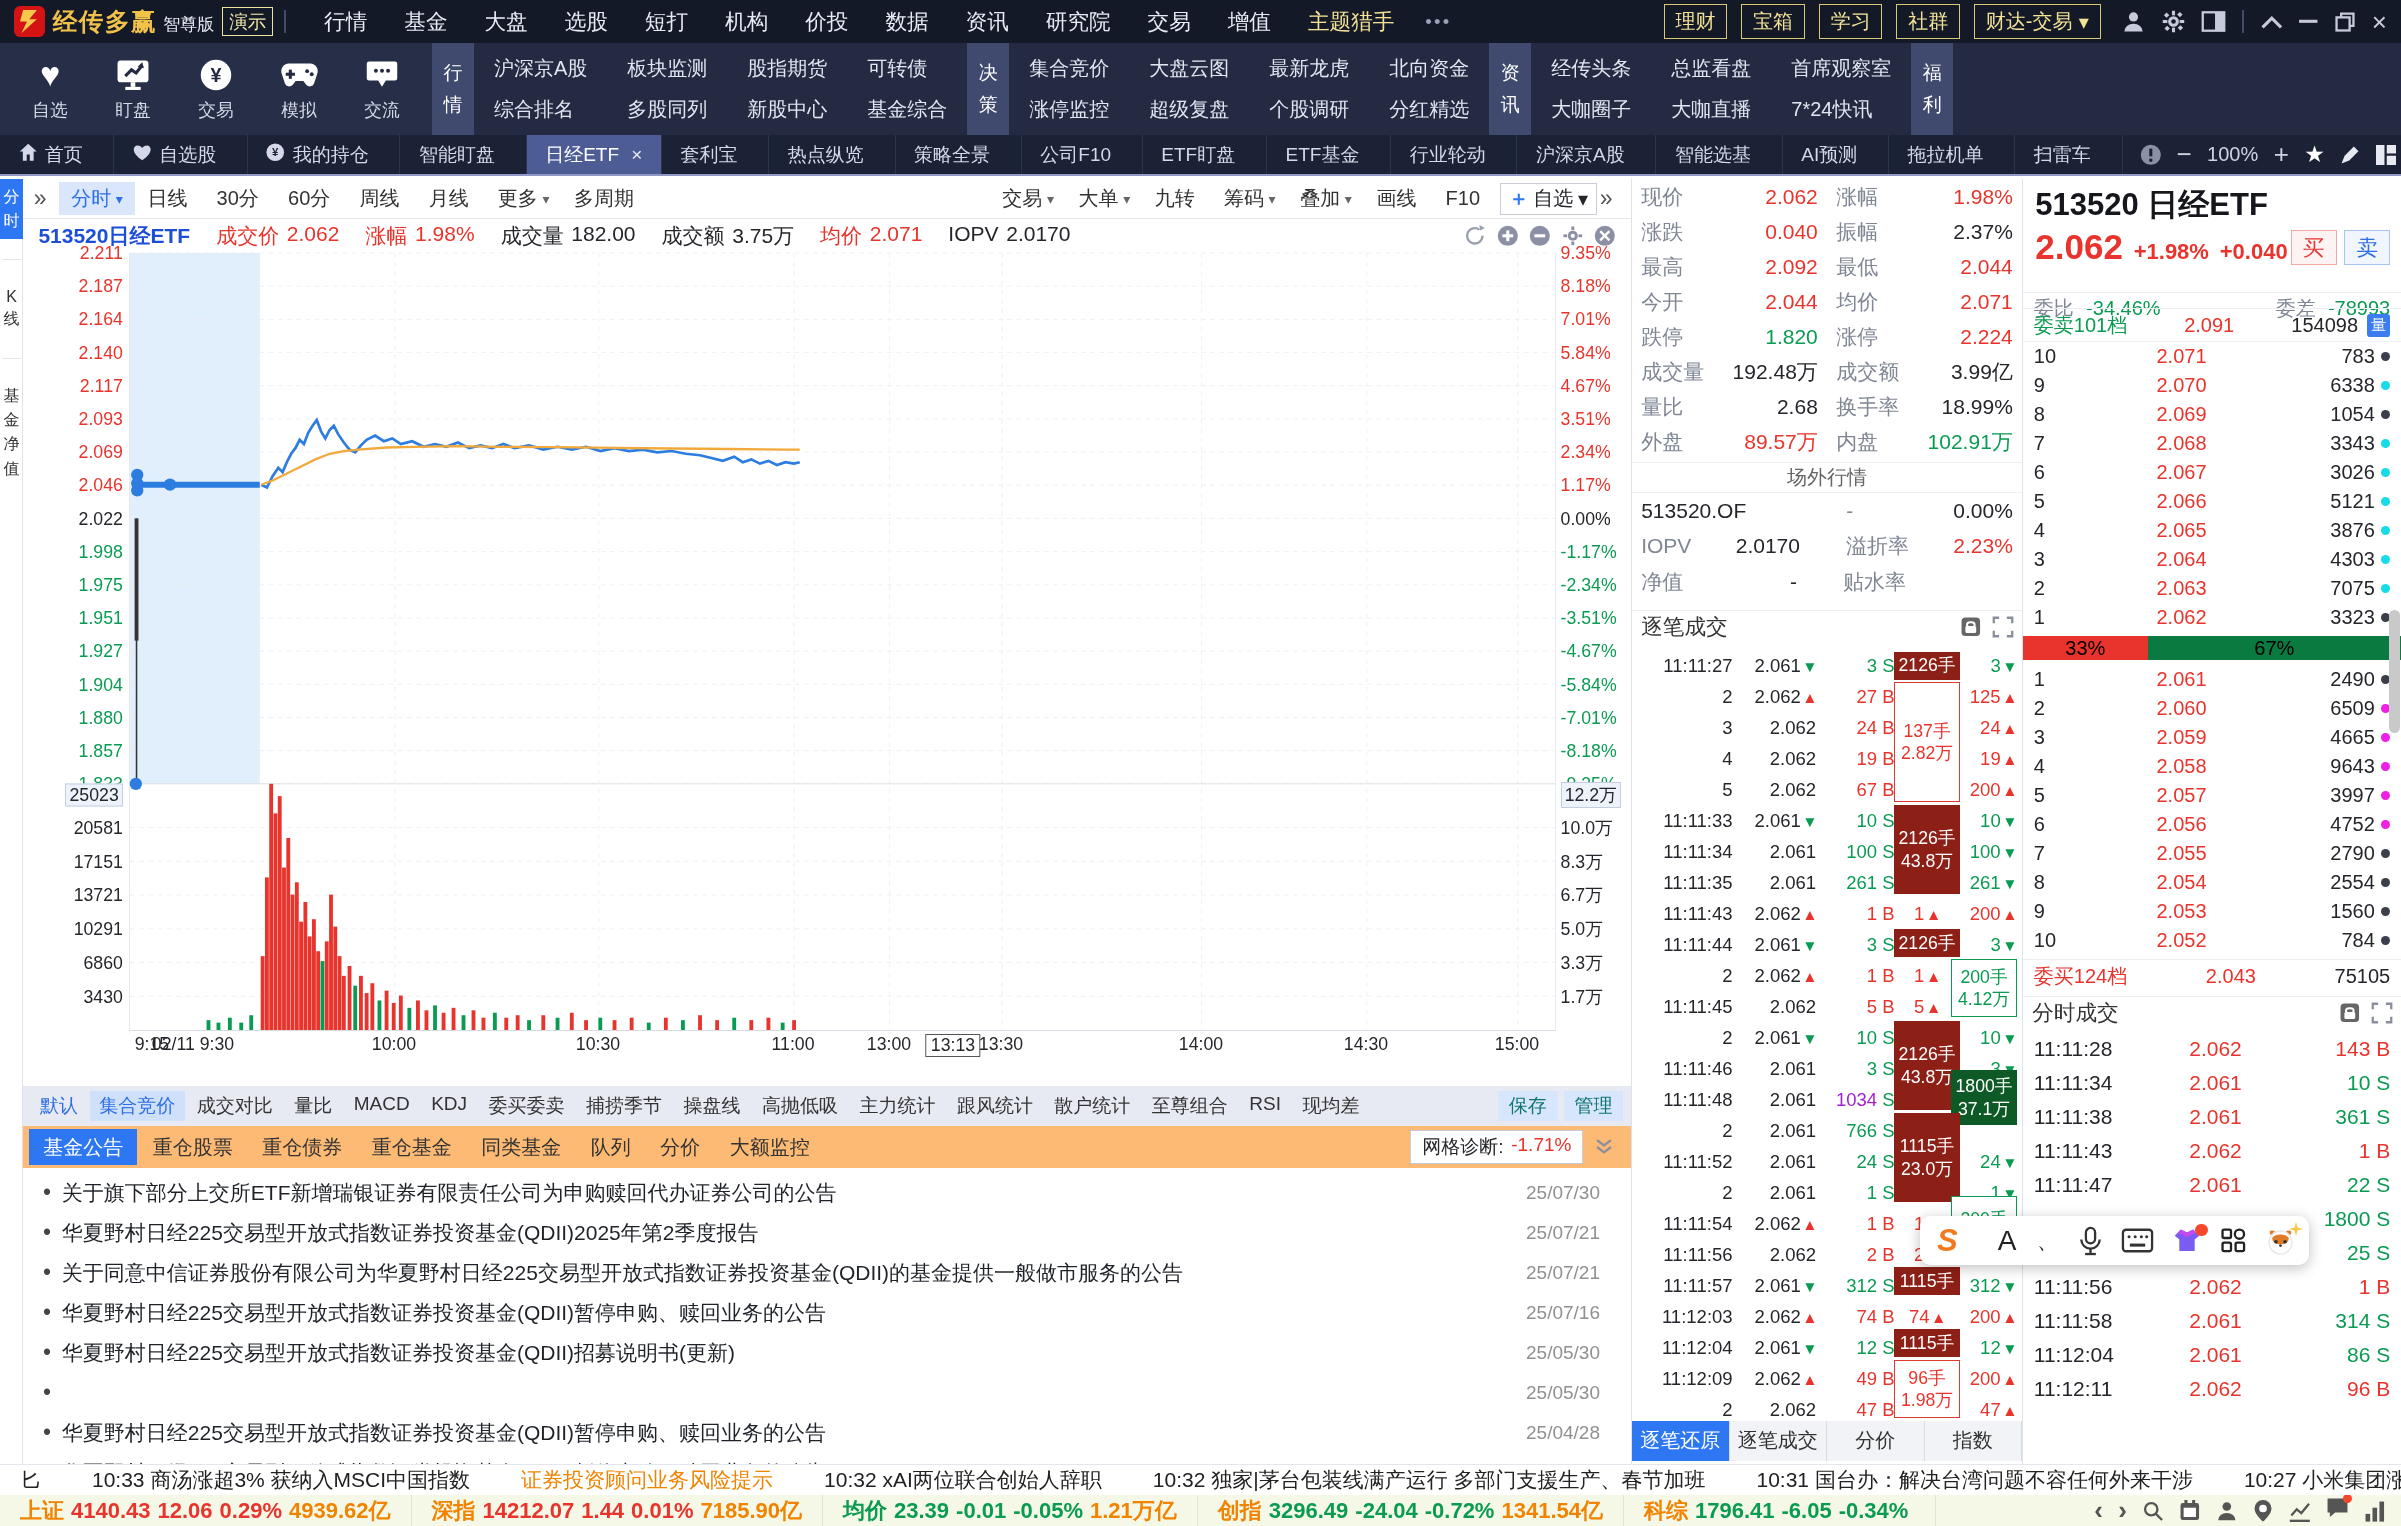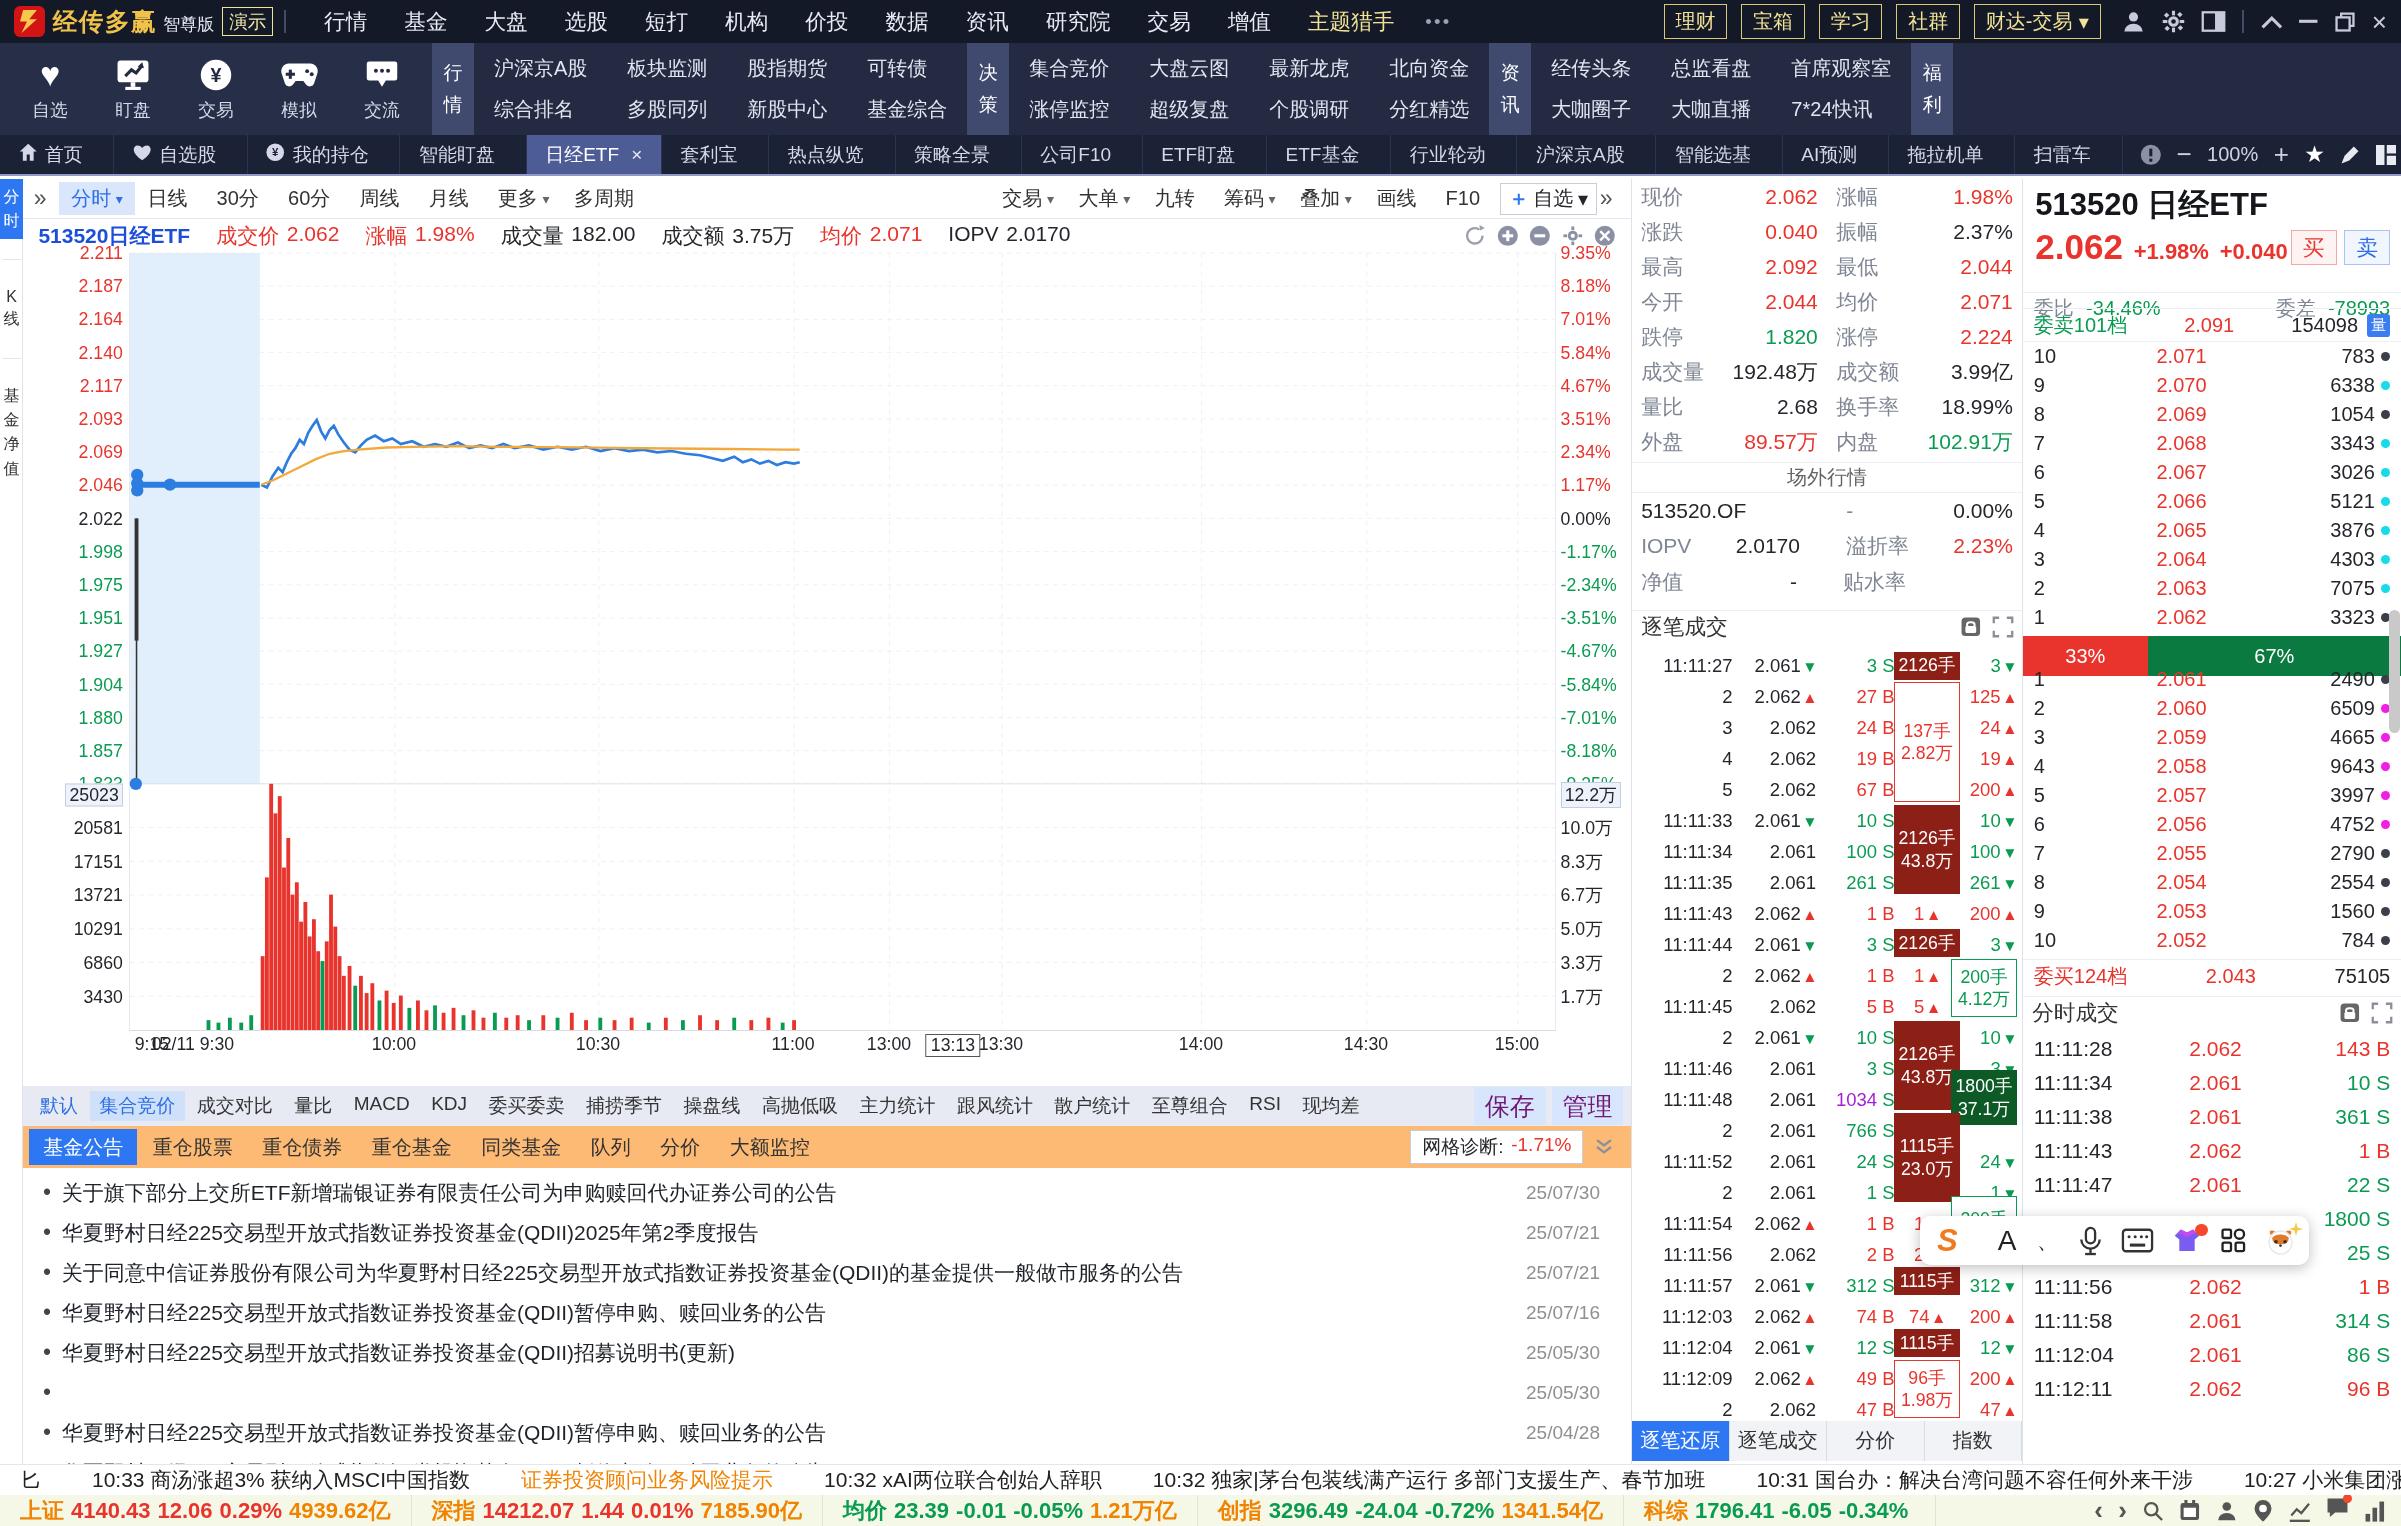--- a/index.html
+++ b/index.html
@@ -70,21 +70,21 @@
   .ylab.hl{background:#eef3fb;border:0.8px solid #c2cde4;padding:0 3.1px}
   .xaxis{position:absolute;left:106px;top:777px;width:1427px;height:28px;border-top:0.8px solid #d9dce3;background:#fff}
   .xlab{position:absolute;top:3.1px;transform:translateX(-50%);font-size:17.7px;color:#24262b;white-space:nowrap}
   .xlab.boxed{border:0.8px solid #555;padding:0 4.6px}
   
   .indic{height:40px;margin-top:28px;background:#e7eaf3;display:flex;align-items:center;padding:0 7.7px;gap:3.1px}
   .ind-item{padding:2.3px 9.2px;font-size:19px;color:#333;white-space:nowrap;cursor:pointer}
   .ind-item.blue{color:#2e6fe4}
   .ind-item.active{background:#cfe0fb;color:#2e6fe4}
   .ind-right{margin-left:auto;display:flex;gap:6.2px}
-  .ind-btn{background:#d8e6fd;color:#701a75;padding:2.3px 10.8px;font-size:25px;cursor:pointer}
+  .ind-btn{background:#d8e6fd;color:#0f766e;padding:2.3px 10.8px;font-size:19px;cursor:pointer}
   
   .anntabs{height:42px;background:#fdba74;display:flex;align-items:center;padding:0 6.2px;gap:1.5px}
   .anntab{padding:4.6px 14px;font-size:20px;color:#333;cursor:pointer;white-space:nowrap}
   .anntab.active{background:#2e77f2;color:#fff}
   .ann-right{margin-left:auto;display:flex;align-items:center;gap:10.8px;padding-right:10.8px}
   .diagbox{border:0.8px solid #c9ccd6;background:#fff;padding:3.1px 10.8px;font-size:19px;display:flex;gap:7.7px}
   .annlist{flex:1;overflow:hidden;padding-top:4.6px}
   .annrow{height:40px;display:flex;align-items:center;padding:0 31px 0 20px;font-size:21px;color:#1f2329;cursor:pointer}
   .annrow .blt{color:#444;margin-right:10.8px;font-size:23px}
   .annrow .date{margin-left:auto;color:#909090;font-size:19px}
@@ -130,21 +130,21 @@
   .wbrow{position:absolute;top:113px;left:0;right:0;height:31px;display:flex;align-items:center;padding:0 10.8px;font-size:20px;border-top:0.8px solid #eceef3}
   .wbrow .lab{color:#7f8694}
   .lvhead{position:absolute;left:0;right:0;height:34px;display:flex;align-items:center;padding:0 10.8px;font-size:20px;border-top:0.8px solid #eceef3;border-bottom:0.8px solid #f0f1f5}
   .lrows{position:absolute;left:0;right:0}
   .lrow{height:29px;display:flex;align-items:center;padding:0 10.8px;font-size:20px}
   .lrow .n{width:54px;color:#24262b}
   .lrow b{flex:1;text-align:center;font-weight:normal;color:#e8342c}
   .lrow .lv{width:115px;text-align:right;color:#24262b;display:flex;justify-content:flex-end;align-items:center;gap:6.2px}
   .dot{width:9.2px;height:9.2px;border-radius:50%;display:inline-block}
   .dot-dark{background:#3a3f4a}.dot-cyan{background:#17dbe8}.dot-mag{background:#ef1fe4}
-  .ratio{position:absolute;left:0;right:0;height:40px;display:flex;color:#ffffff;font-size:20px}
+  .ratio{position:absolute;left:0;right:0;height:24px;display:flex;color:#000000;font-size:20px}
   .ratio .rl{background:#e8342c;display:flex;align-items:center;justify-content:center}
   .ratio .rg{background:#0b7a40;flex:1;display:flex;align-items:center;justify-content:center}
   .tickrows{position:absolute;left:0;right:0}
   .krow{height:34px;display:flex;align-items:center;padding:0 10.8px;font-size:21px}
   .krow .t{width:115px;color:#24262b}
   .krow b{flex:1;text-align:center;font-weight:normal;color:#e8342c}
   .krow .vs{width:108px;text-align:right}
   .btabs{position:absolute;bottom:0;left:0;right:0;height:42px;display:flex}
   .btabs .ttab{font-size:21.6px}
   .vscroll{position:absolute;width:10.8px;border-radius:5.4px;background:#c9c9c9}

